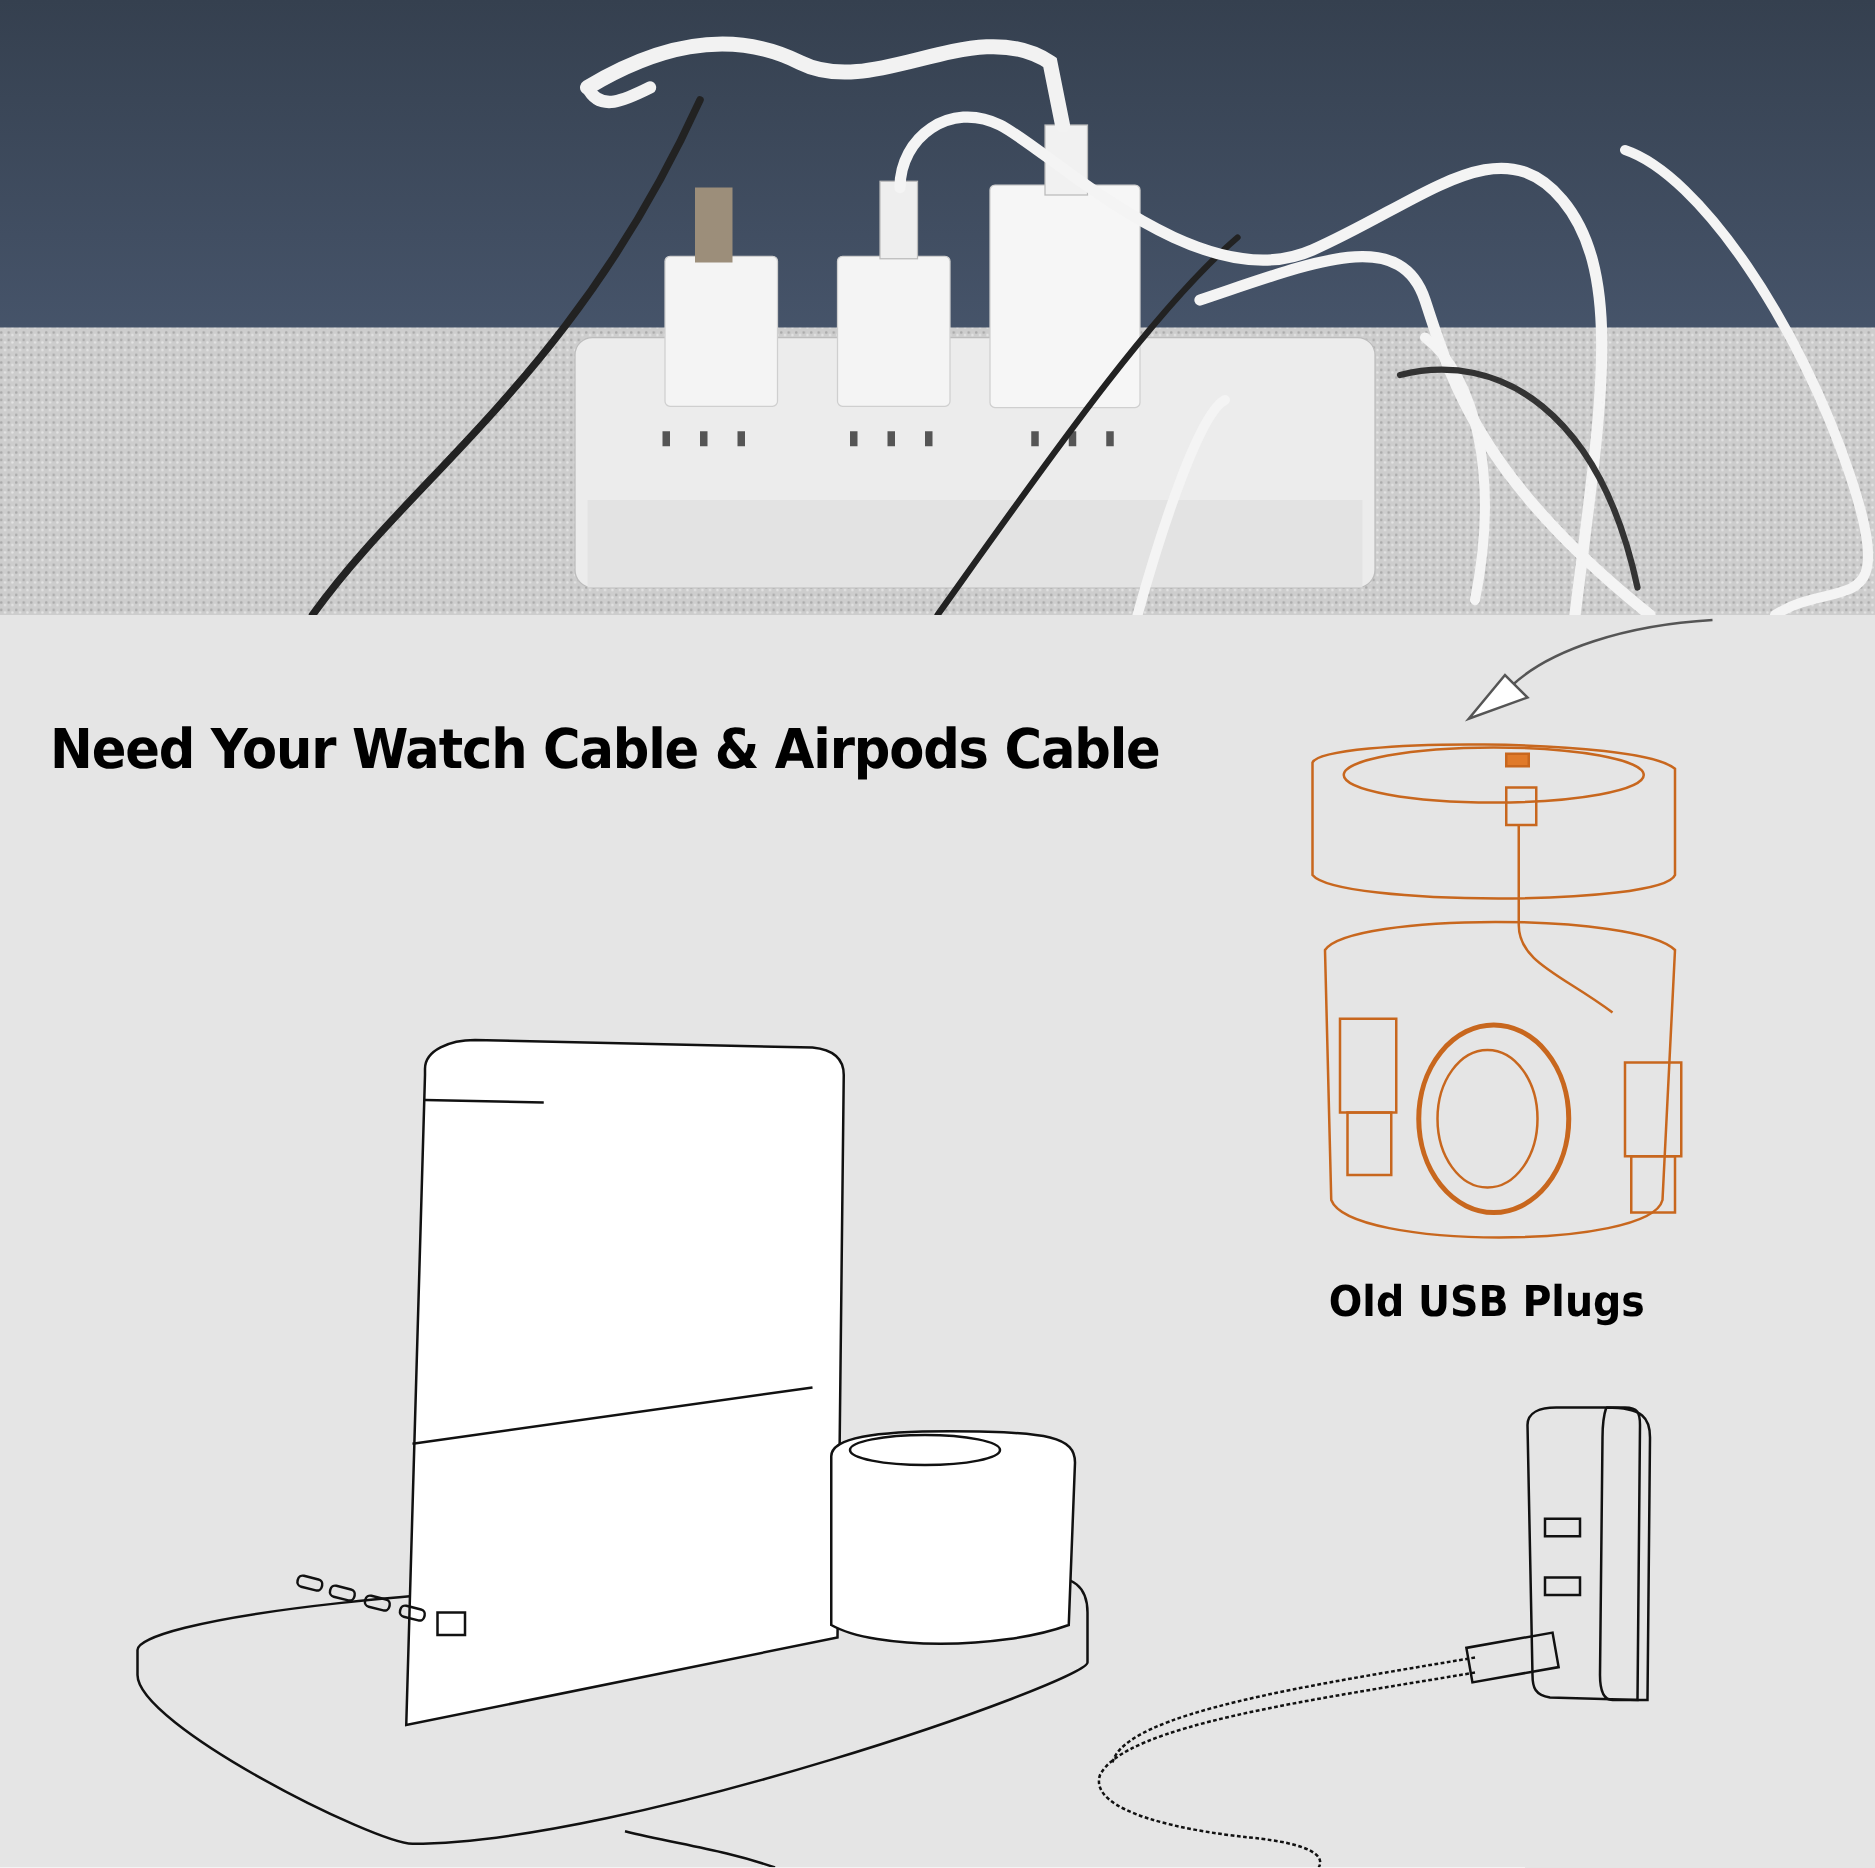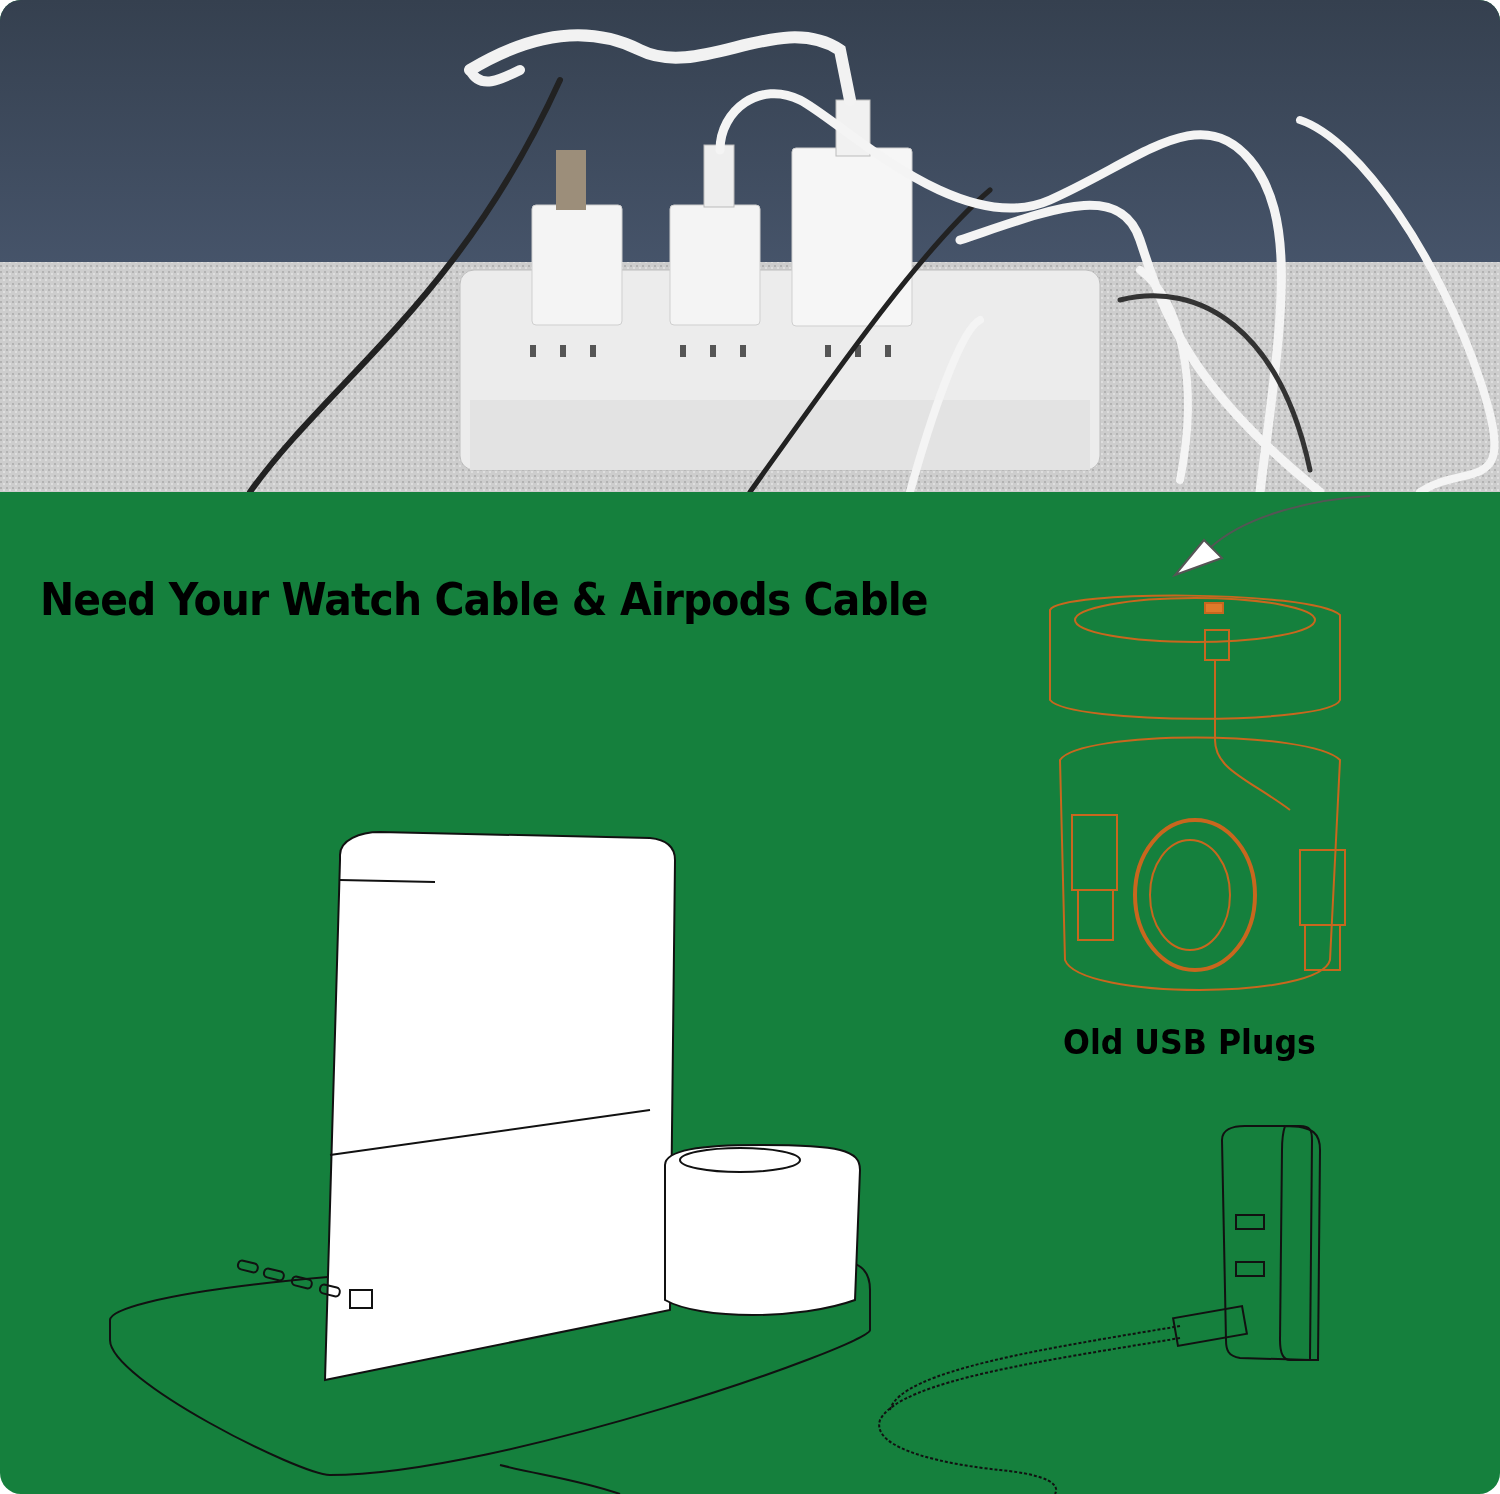--- a/index.html
+++ b/index.html
@@ -1,16 +1,16 @@
 <!DOCTYPE html>
 <html><head>
 <meta charset="utf-8">
 <style>
   html,body{margin:0;padding:0;background:#fff;}
-  #page{position:relative;width:1500px;height:1494px;overflow:hidden;background:#15803d;border-radius:21px;}
+  #page{position:relative;width:1500px;height:1494px;overflow:hidden;background:#e5e5e5;}
   .photo{position:absolute;left:0;top:0;width:1500px;height:492px;overflow:hidden;}
   .heading{position:absolute;left:40px;top:574px;font-family:"DejaVu Sans",sans-serif;font-weight:bold;font-size:44px;color:#000;letter-spacing:-1px;white-space:nowrap;transform:scaleX(0.93);transform-origin:left top;}
   .caption{position:absolute;left:1063px;top:1022px;font-family:"DejaVu Sans",sans-serif;font-weight:bold;font-size:34px;color:#000;white-space:nowrap;transform:scaleX(0.93);transform-origin:left top;}
   svg{position:absolute;left:0;top:0;}
 </style>
 </head>
 <body>
 
 <div id="page">
 

